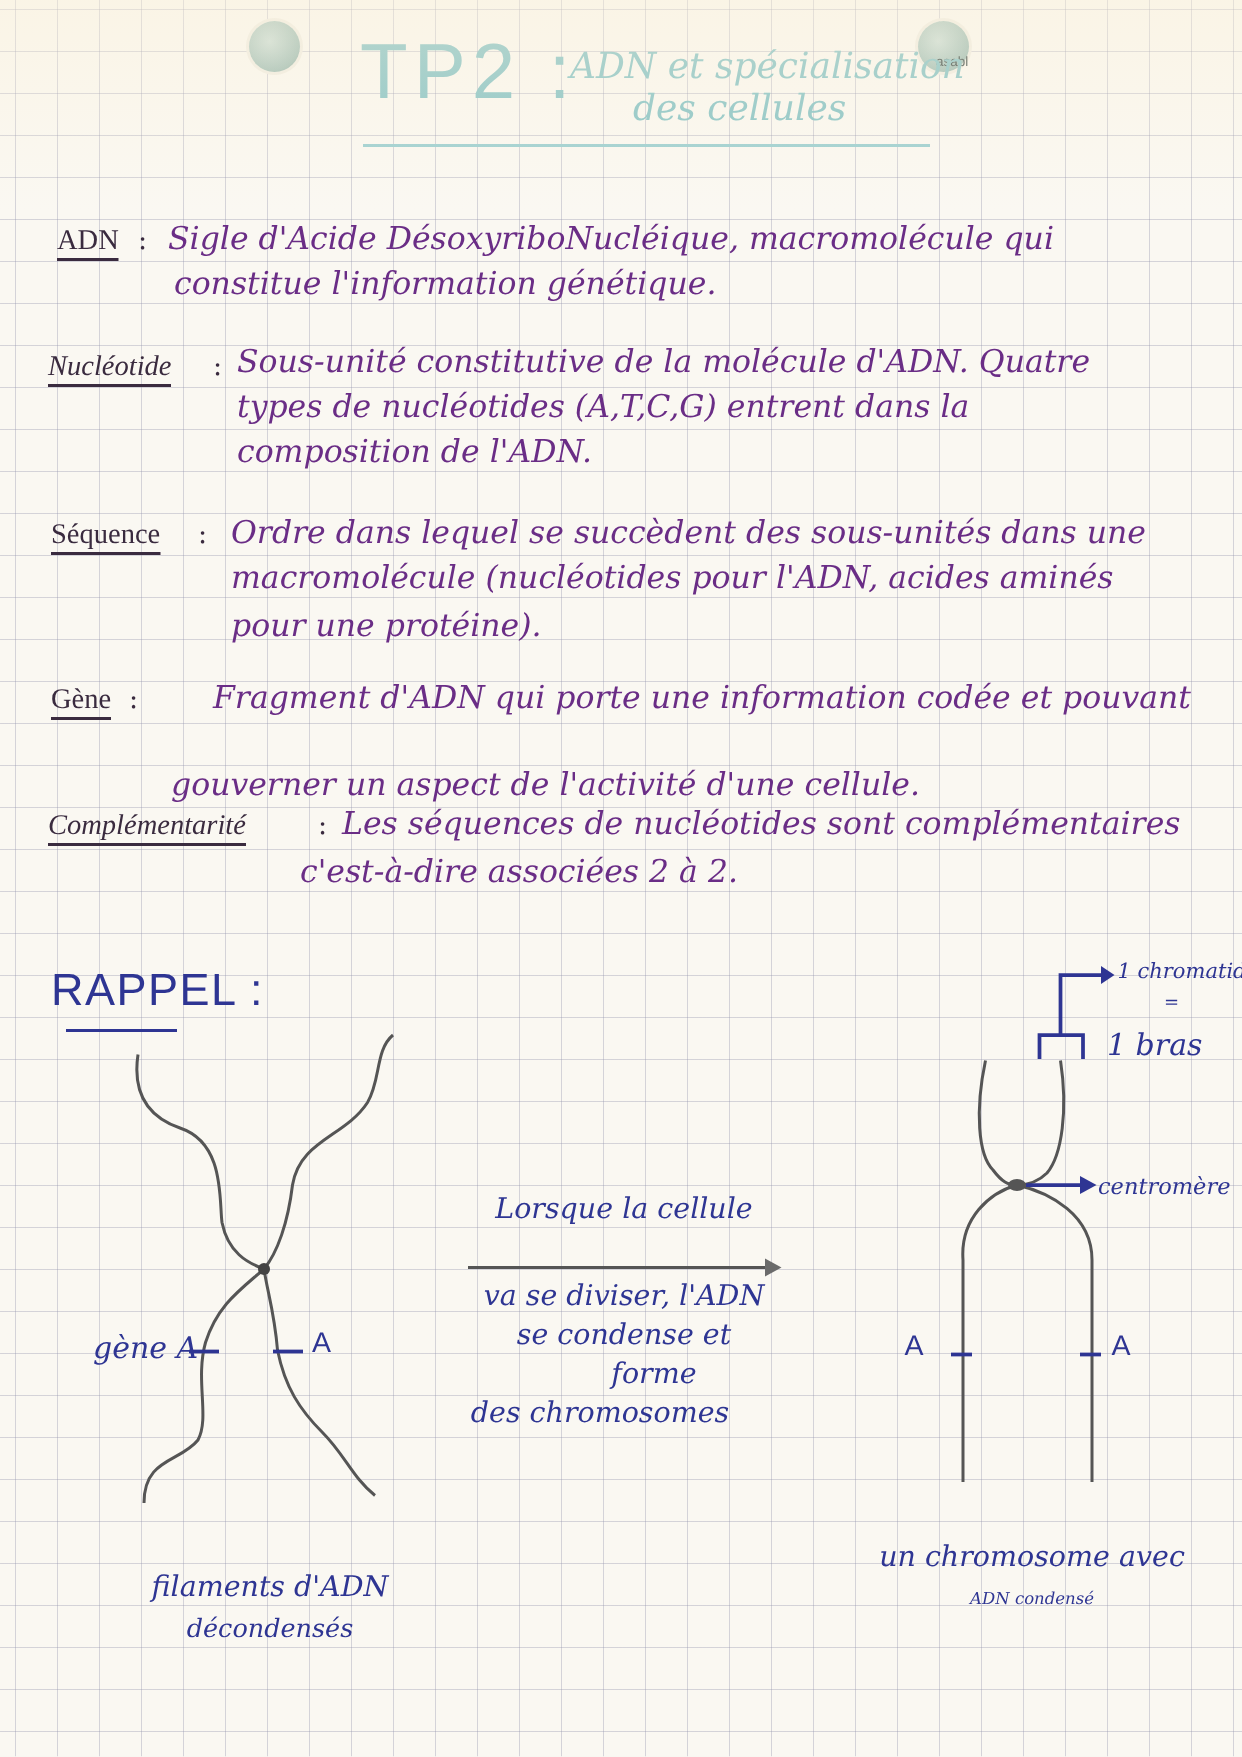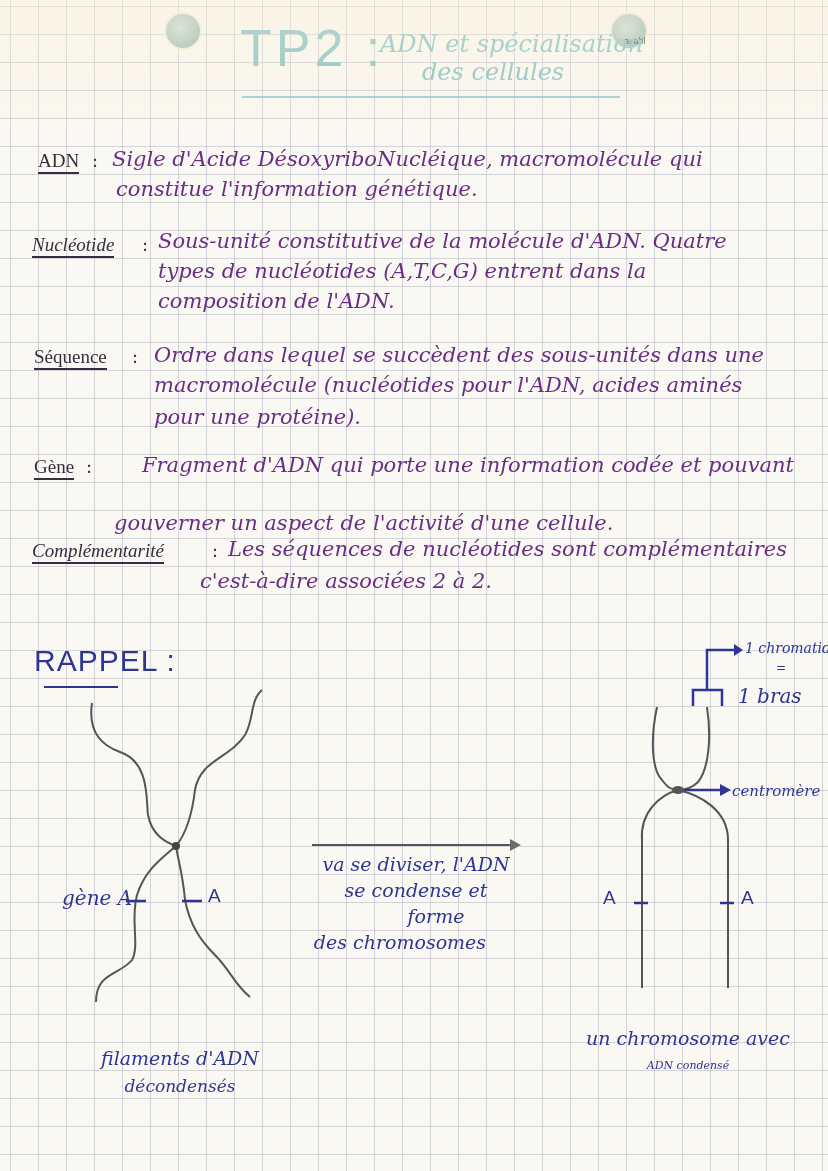--- a/index.html
+++ b/index.html
@@ -126,20 +126,21 @@
     <line x1="684" y1="790" x2="722" y2="790" stroke="#2e3593" stroke-width="2.5"></line>
     <polygon points="720,784 731,790 720,796" fill="#2e3593"></polygon>
   </svg>
 
   <div class="blue" style="left:62px;top:886px;font-size:20px;">gène A</div>
   <div class="blue" style="left:208px;top:884px;font-family:'Liberation Sans',sans-serif;font-style:normal;font-size:19px;">A</div>
 
   <div class="blue c" style="left:20px;top:1046px;width:320px;">filaments d'ADN</div>
   <div class="blue c" style="left:20px;top:1074px;width:320px;font-size:17px;">décondensés</div>
 
+  <div class="blue c" style="left:296px;top:794px;width:240px;">Lorsque la cellule</div>
   <div class="blue c" style="left:296px;top:852px;width:240px;">va se diviser, l'ADN</div>
   <div class="blue c" style="left:296px;top:878px;width:240px;">se condense et</div>
   <div class="blue c" style="left:316px;top:904px;width:240px;">forme</div>
   <div class="blue c" style="left:280px;top:930px;width:240px;">des chromosomes</div>
 
   <div class="blue" style="left:745px;top:636px;font-size:14px;">1 chromatide</div>
   <div class="blue" style="left:776px;top:656px;font-size:12px;font-style:normal;">=</div>
   <div class="blue" style="left:738px;top:684px;font-size:20px;">1 bras</div>
   <div class="blue" style="left:732px;top:779px;font-size:15px;">centromère</div>
   <div class="blue" style="left:603px;top:886px;font-family:'Liberation Sans',sans-serif;font-style:normal;font-size:19px;">A</div>

